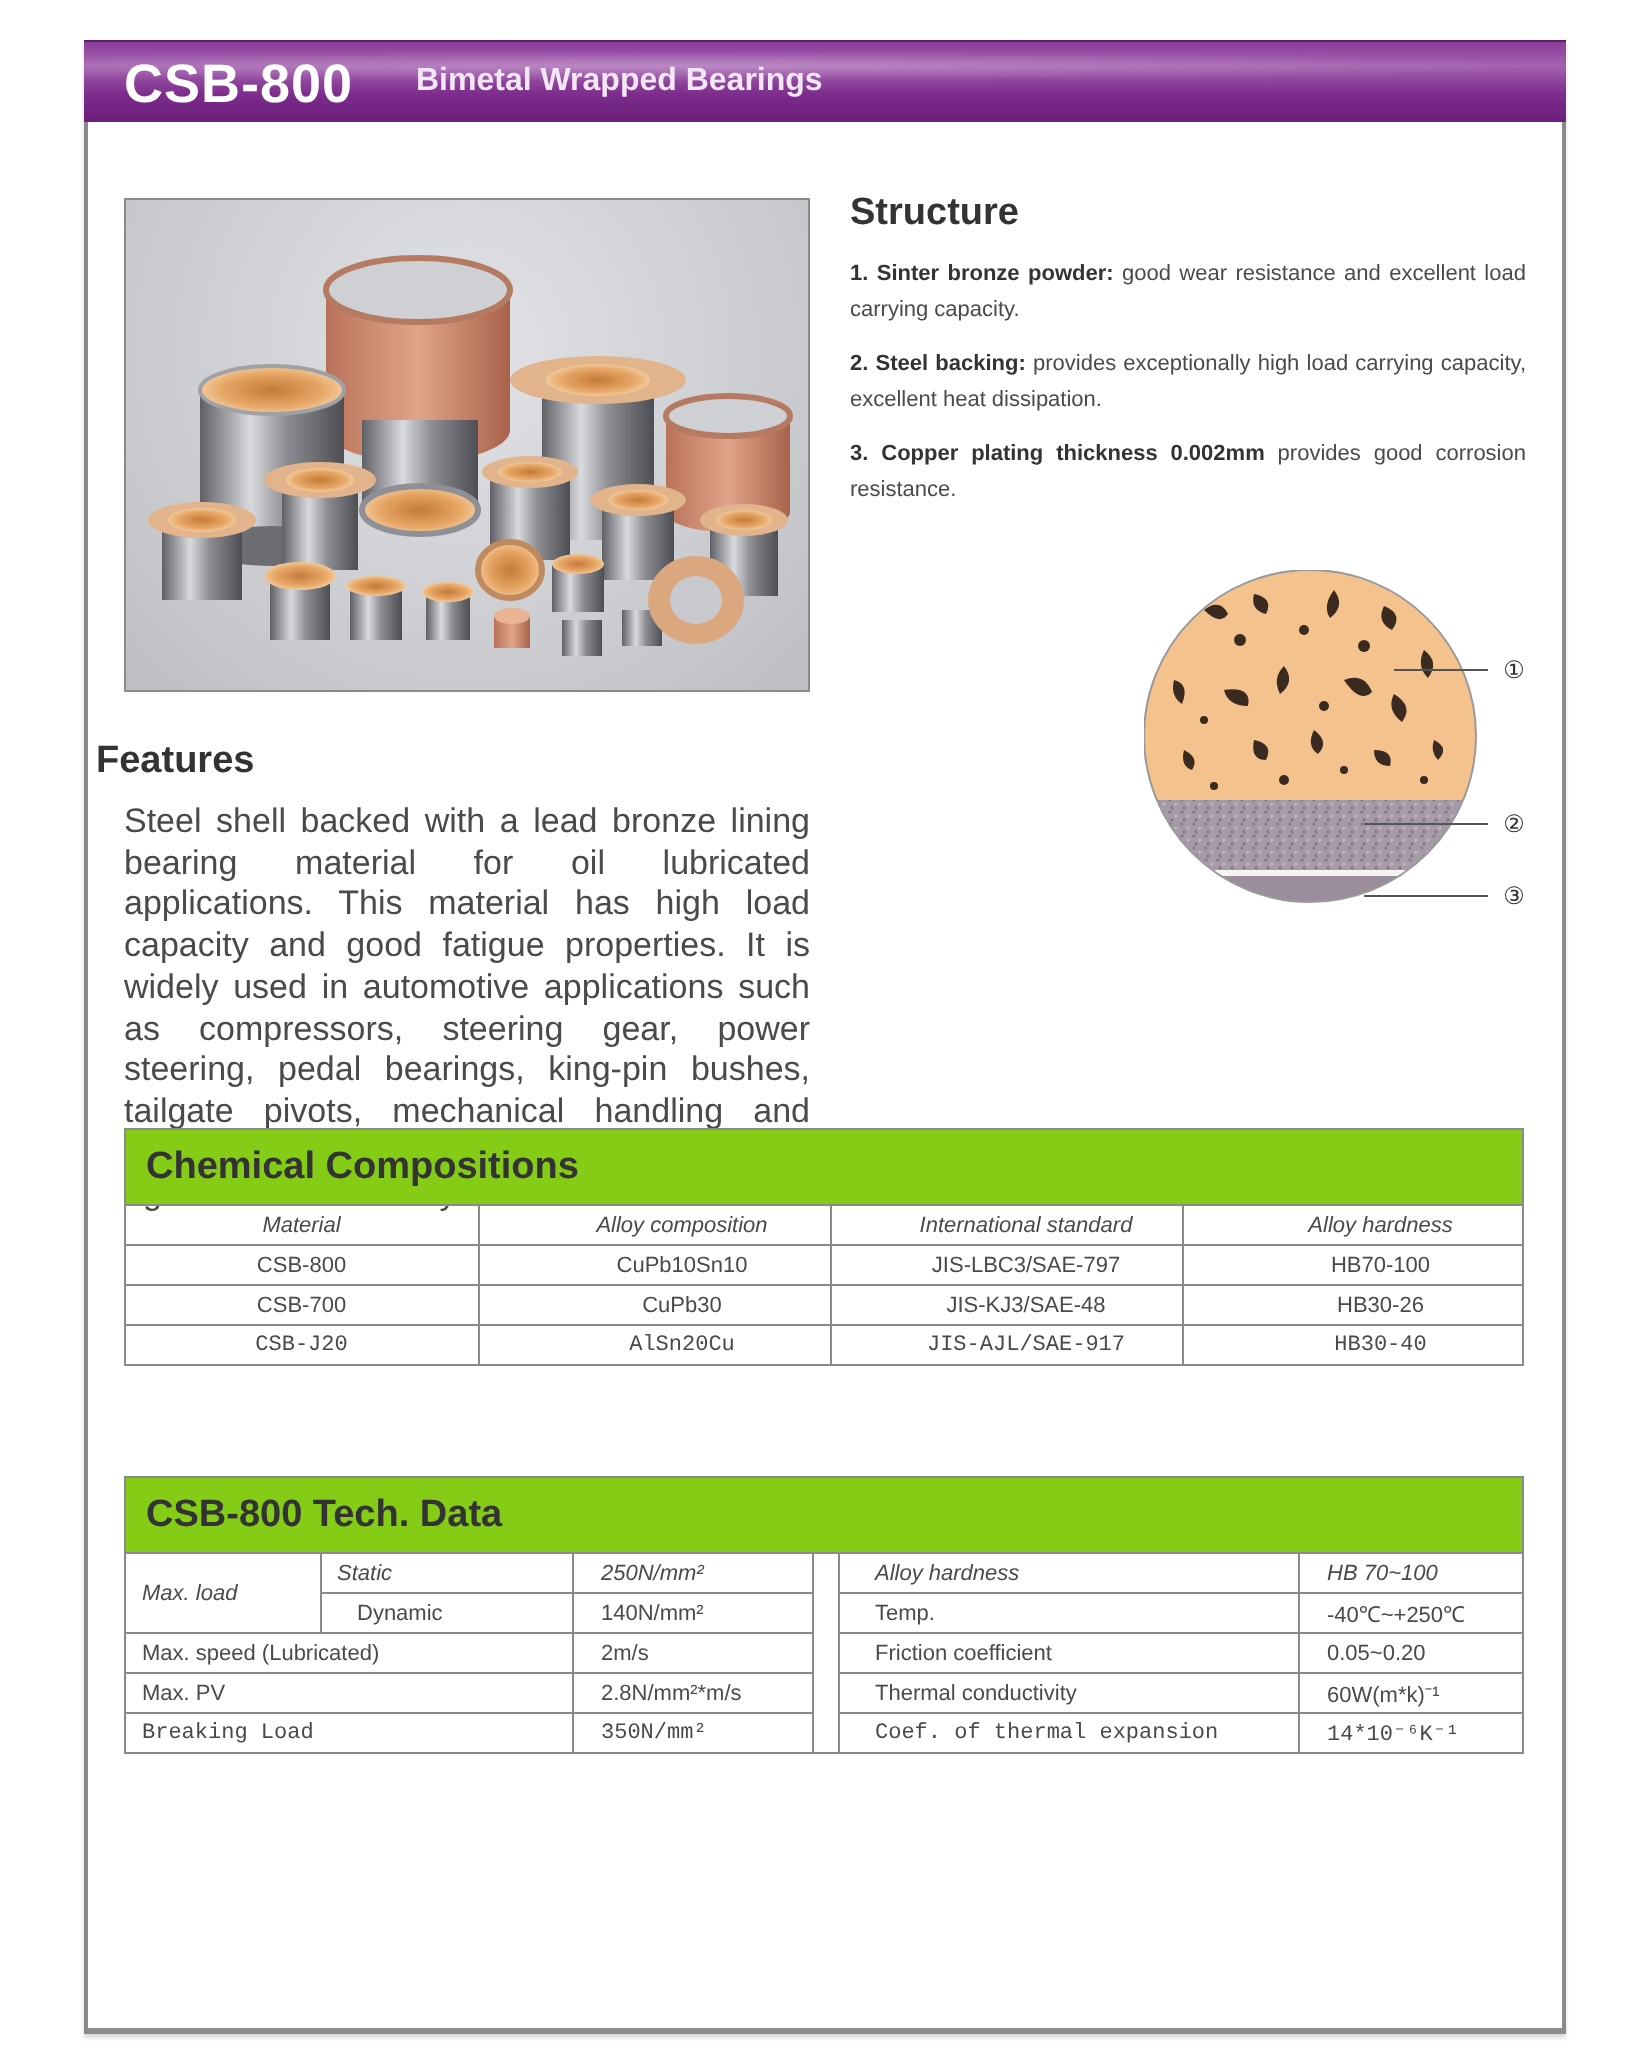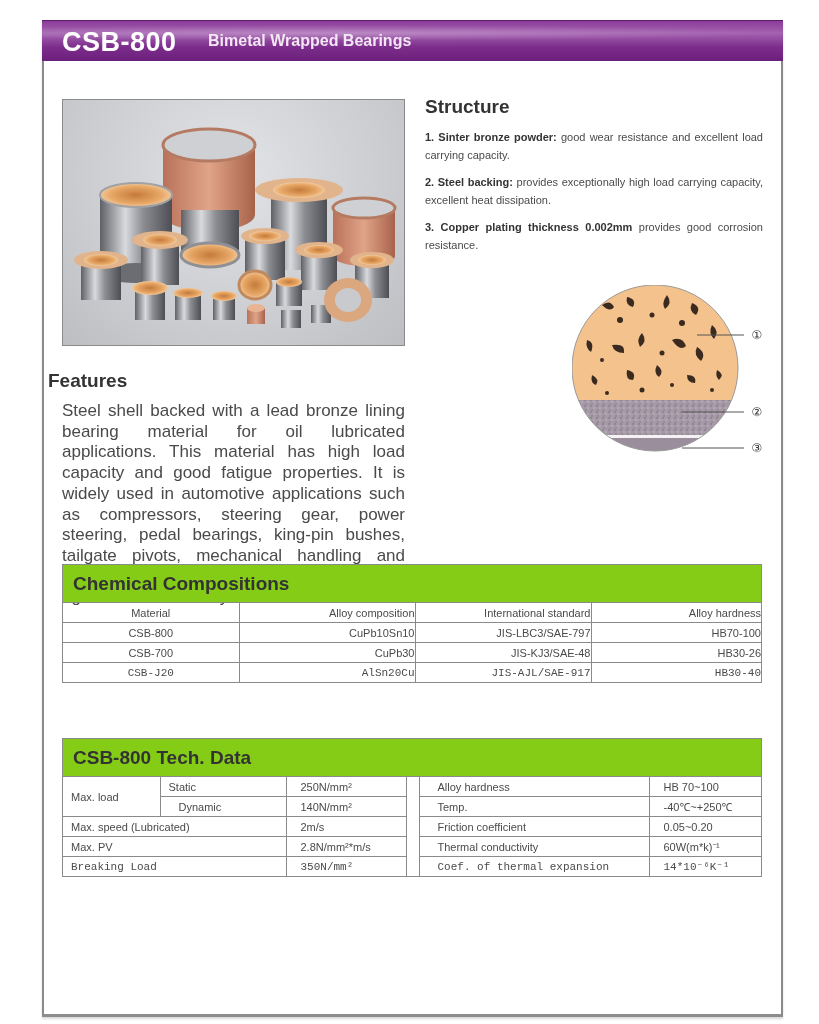--- a/index.html
+++ b/index.html
@@ -39,26 +39,26 @@
   .callout-label { position: absolute; font-size: 12px; color: #333; width: 14px; height: 14px;
     line-height: 14px; text-align: center; }
 
   
   .table-box { position: absolute; left: 62px; width: 700px; border: 1px solid #8a8a8a;
     box-sizing: border-box; }
   .table-head { background: #84cc16; border-bottom: 1px solid #8a8a8a; height: 37px;
     font-size: 19px; font-weight: bold; color: #333; line-height: 37px; padding-left: 10px; }
   table { border-collapse: collapse; width: 100%; font-size: 11px; color: #4a4a4a; }
   td { border: 1px solid #8a8a8a; height: 19px; padding: 0; }
-  tr:first-child td { border-top: none; }
+  tr:first-child td { border-top: none; font-style: italic; }
   td:first-child { border-left: none; }
   td:last-child { border-right: none; }
   tr:last-child td { border-bottom: none; font-family: Liberation Mono, monospace; }
 
-  .chem td { text-align: right; }
+  .chem td { text-align: center; }
   .chem td:nth-child(1) { text-align: center; }
 
   .tech { table-layout: fixed; }
   .tech td { padding-left: 8px; height: 19px; }
   .tech td.gap { padding: 0; background: #fff; }
   .tech td.nob { border-top: none; border-bottom: none; }
 </style>
 </head>
 <body>
 

